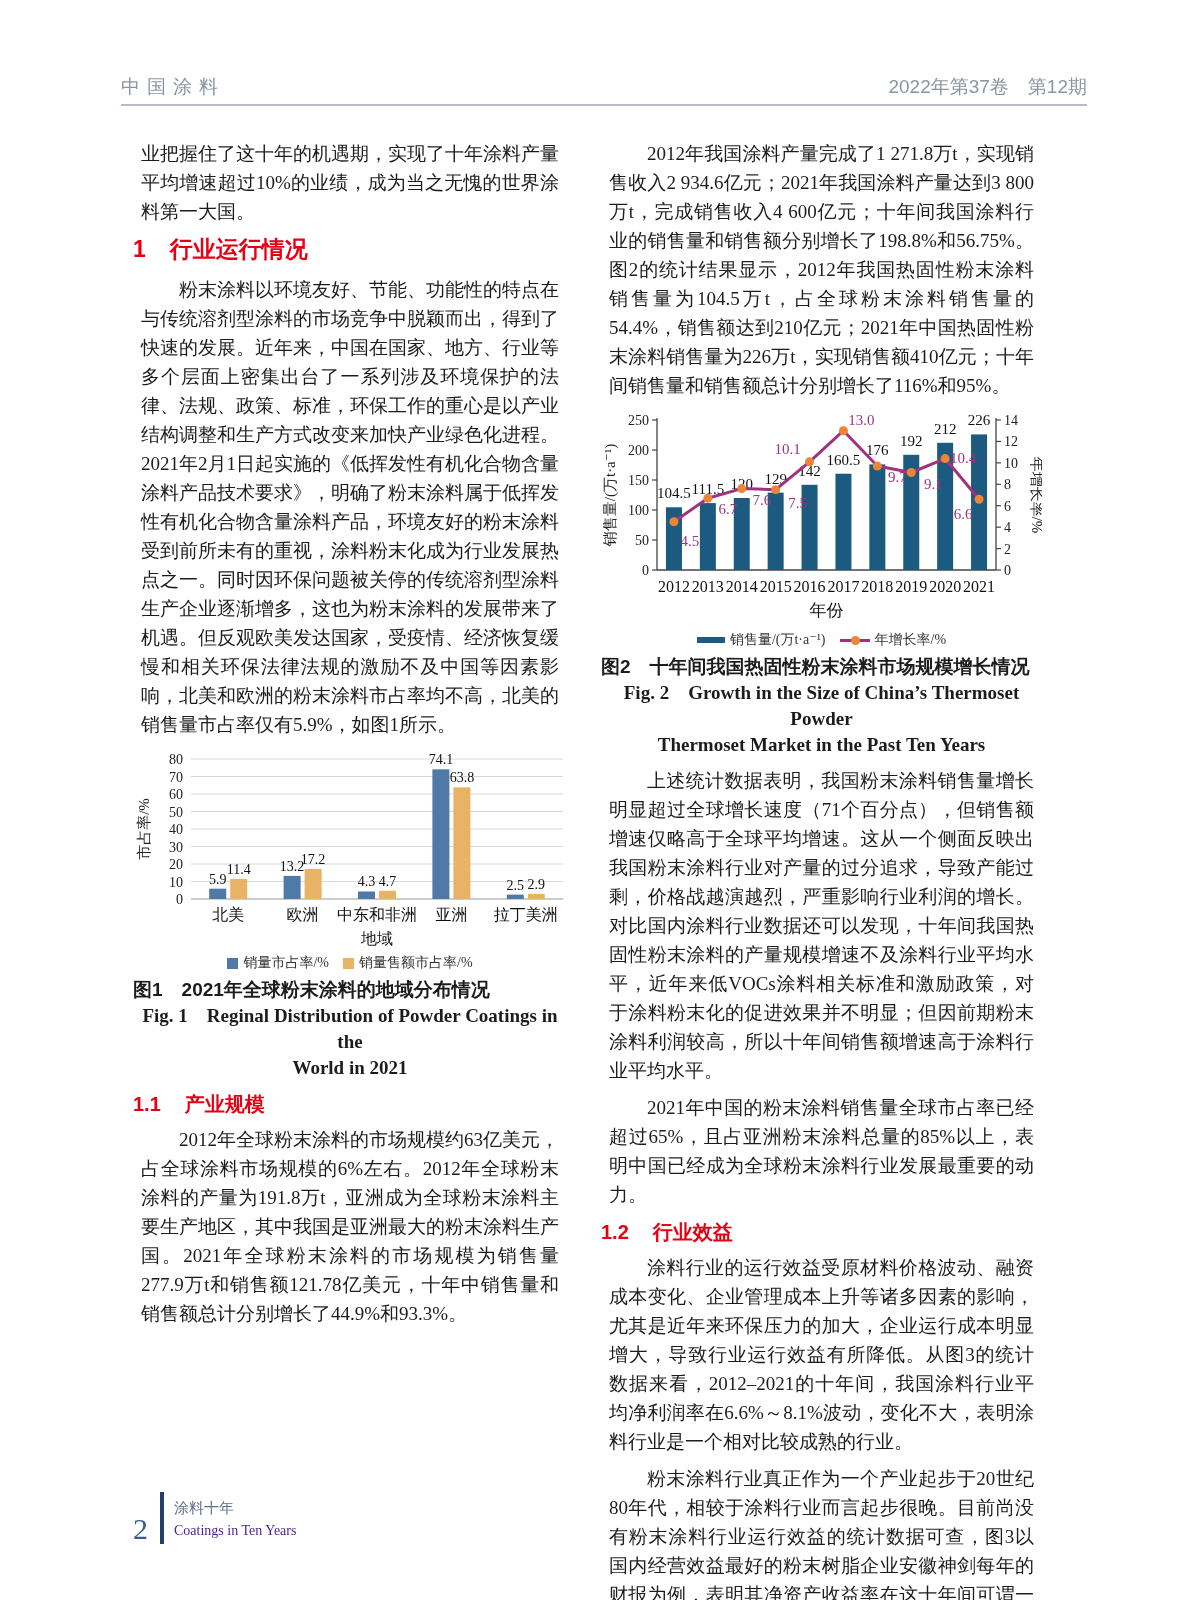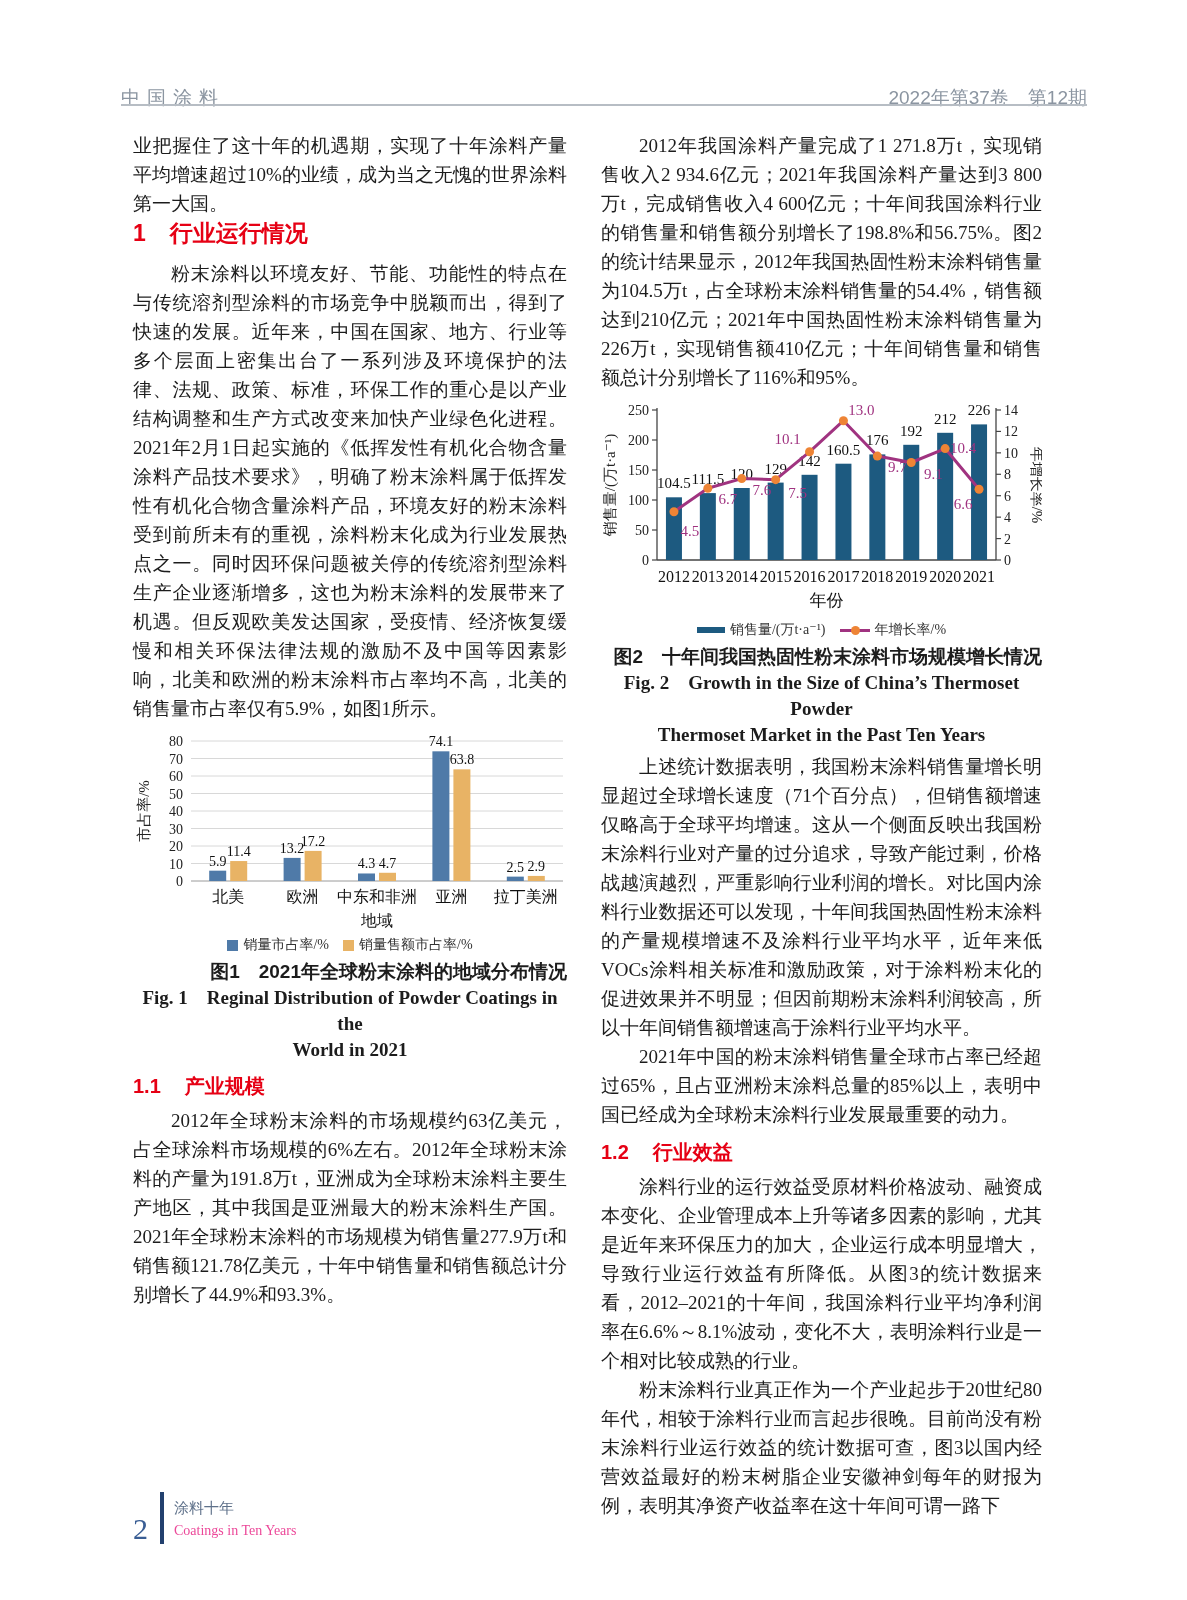--- a/index.html
+++ b/index.html
@@ -1,54 +1,54 @@
 <!DOCTYPE html>
 <html lang="zh"><head>
 <meta charset="utf-8">
 <style>
   html,body{margin:0;padding:0;background:#ffffff;}
   .page{position:relative;width:1187px;height:1600px;background:#ffffff;overflow:hidden;
         font-family:"Liberation Serif","DejaVu Serif",serif;color:#1c1c1c;}
   
-  .hdr{position:absolute;left:121px;right:100px;top:85px;display:flex;justify-content:space-between;
+  .hdr{position:absolute;left:121px;right:100px;top:74px;display:flex;justify-content:space-between;
        font-size:19px;color:#8b95a1;font-family:"Liberation Sans","DejaVu Sans",sans-serif;}
   .hdr .journal{letter-spacing:7px;}
   .hdr-rule{position:absolute;left:121px;right:100px;top:104px;height:2px;background:#b7bdc4;}
   
   .col{position:absolute;top:131px;font-size:19px;line-height:29px;text-align:justify;}
   .col-left{left:133px;width:434px;}
   .col-right{left:601px;width:441px;}
-  p{margin:0;text-indent:2em;}
+  p{margin:8px;text-indent:2em;}
   p.cont{text-indent:0;}
   h2.sec{font-family:"Liberation Sans","DejaVu Sans",sans-serif;color:#e60014;font-size:23px;
          line-height:30px;margin:0 0 11px;font-weight:700;text-indent:0;}
   h2.sec .num{margin-right:24px;}
   h3.subsec{font-family:"Liberation Sans","DejaVu Sans",sans-serif;color:#e60014;font-size:20px;
          line-height:26px;margin:10px 0 7px;font-weight:700;text-indent:0;}
   h3.subsec .num{margin-right:24px;}
   
   figure{margin:6px 0 4px;padding:0;}
   .legend-row{display:flex;justify-content:center;align-items:center;gap:14px;
               font-size:14px;line-height:20px;color:#333;}
   .legend-item{display:flex;align-items:center;gap:5px;}
   .sw{display:inline-block;width:11px;height:11px;}
   .bar-sw{display:inline-block;width:28px;height:6px;}
   .line-sw{position:relative;display:inline-block;width:30px;height:3px;}
   .line-sw .dot{position:absolute;left:11px;top:-3px;width:9px;height:9px;border-radius:50%;}
   .cap-zh{font-family:"Liberation Sans","DejaVu Sans",sans-serif;font-weight:700;font-size:19px;
-          line-height:27px;text-align:right;margin-top:3px;}
+          line-height:27px;text-align:left;margin-top:3px;}
   .cap-en{font-family:"Liberation Serif","DejaVu Serif",serif;font-weight:700;font-size:19px;
           line-height:26px;text-align:center;}
   svg{display:block;font-family:"Liberation Serif","DejaVu Serif",serif;}
   
   .footer{position:absolute;left:133px;top:1492px;display:flex;align-items:center;}
   .footer .pnum{font-size:30px;color:#3a5e94;margin-right:12px;align-self:flex-end;line-height:30px;}
   .footer .fbar{width:4px;height:52px;background:#22406e;margin-right:10px;}
   .footer .fzh{font-family:"Liberation Sans","DejaVu Sans",sans-serif;font-size:15px;color:#5f718a;line-height:26px;}
-  .footer .fen{font-size:14px;color:#ec4899;line-height:20px;}
+  .footer .fen{font-size:14px;color:#4c1d95;line-height:20px;}
 </style>
 </head>
 <body>
 
 <div class="page">
 
   <div class="hdr">
     <span class="journal">中国涂料</span>
     <span class="issue">2022年第37卷　第12期</span>
   </div>

